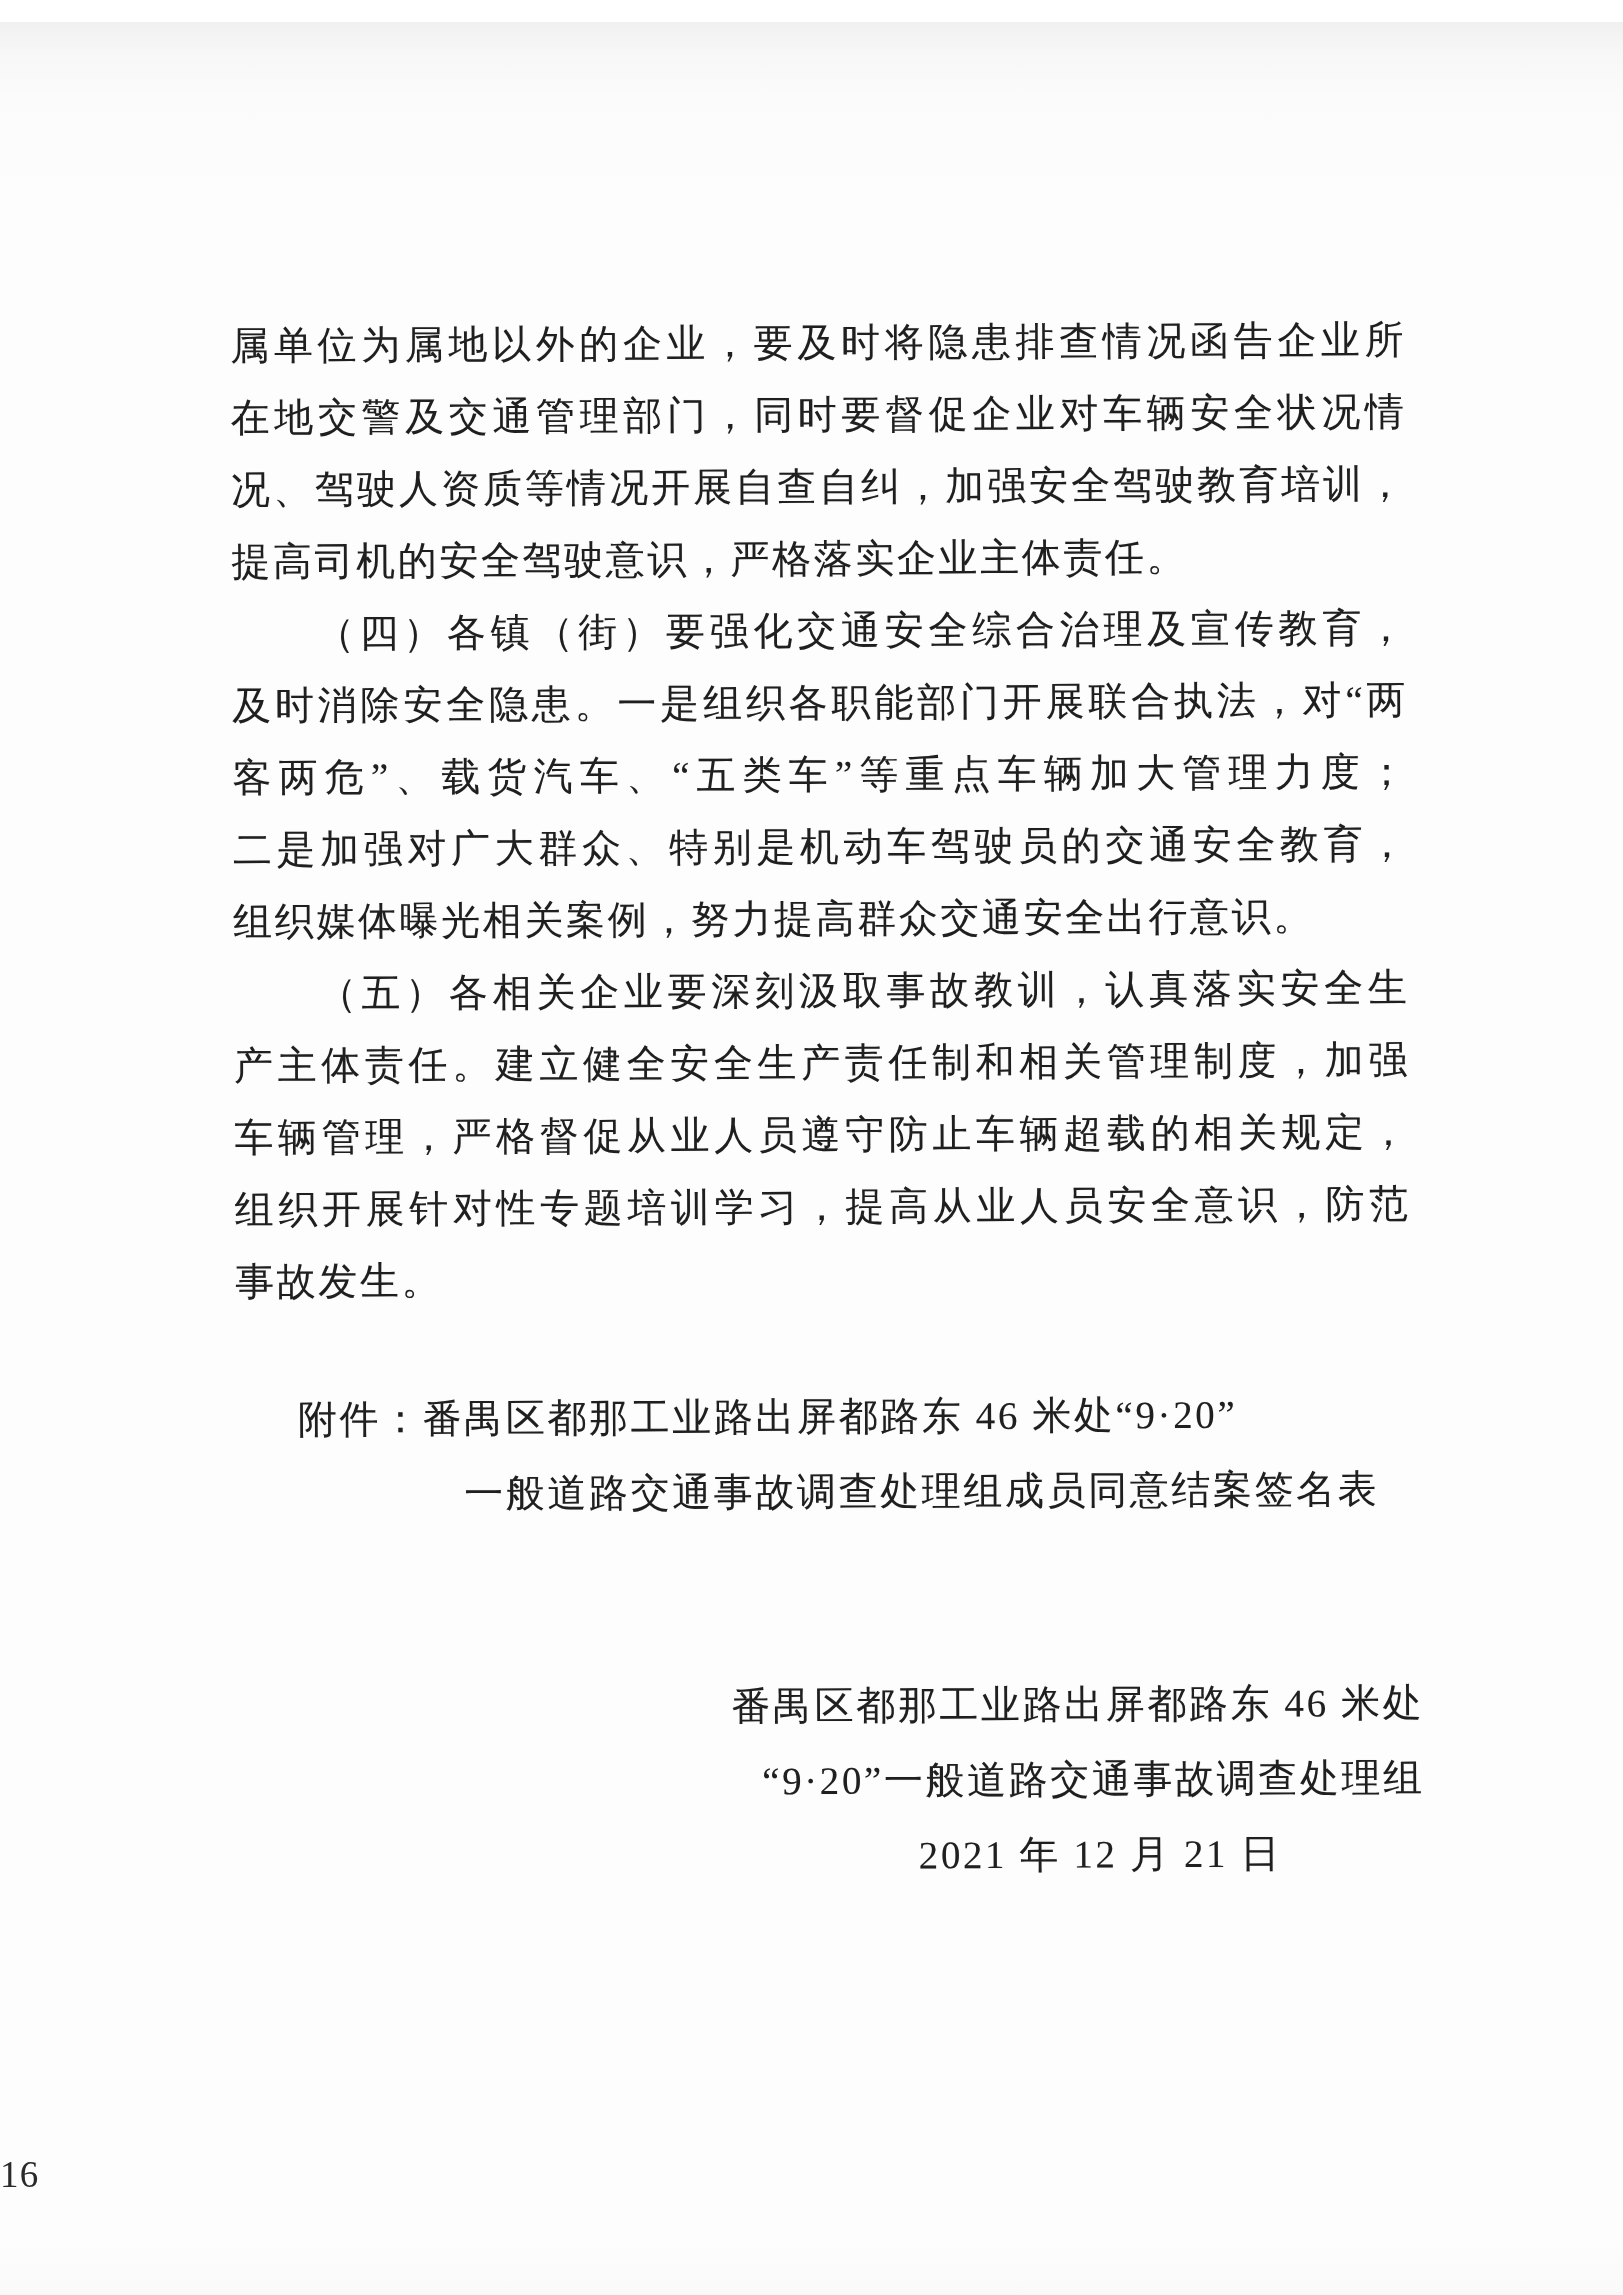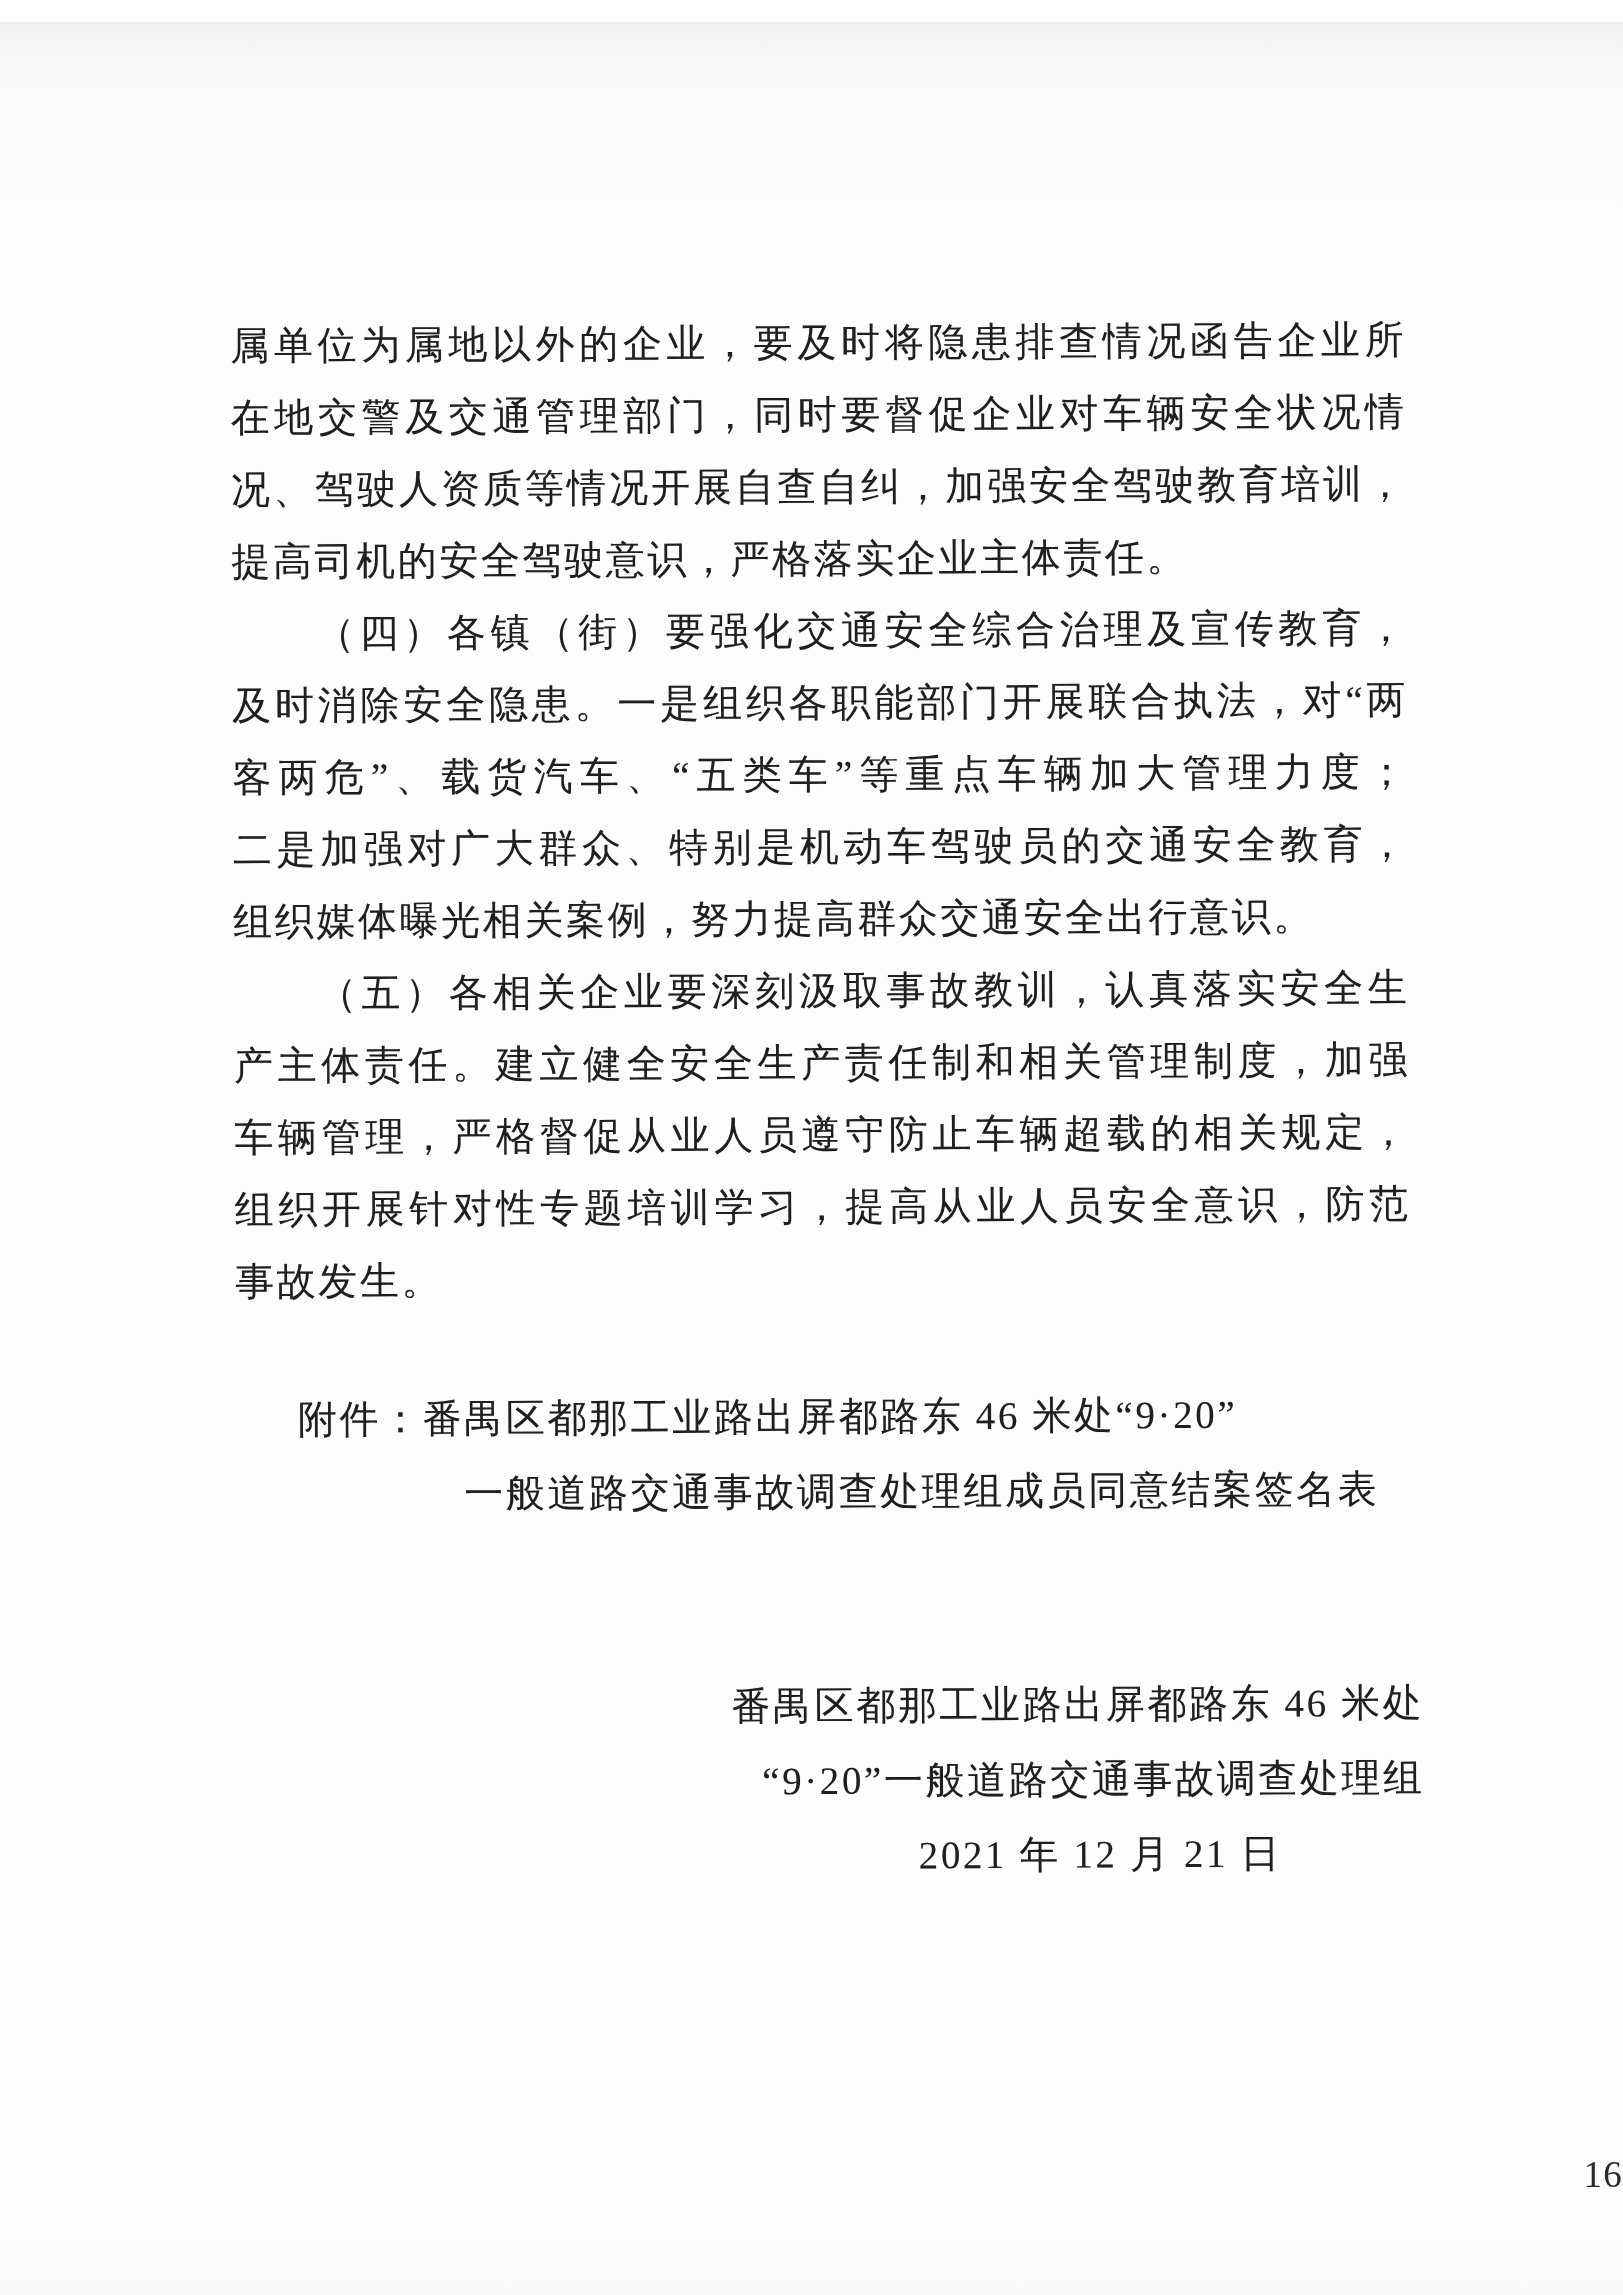--- a/index.html
+++ b/index.html
@@ -74,21 +74,21 @@
     height: 75px;
     letter-spacing: 2.6px;
     white-space: nowrap;
   }
   .sline-date { margin-right: 143px; }
 
   .page-number {
     position: absolute;
     left: 0; right: 0;
     top: 2131px;
-    text-align: right;
+    text-align: left;
     font-size: 37px;
     letter-spacing: 1.3px;
     color: #2a2a2c;
   }
 </style>
 </head>
 <body>
 
 <div class="page">
 

